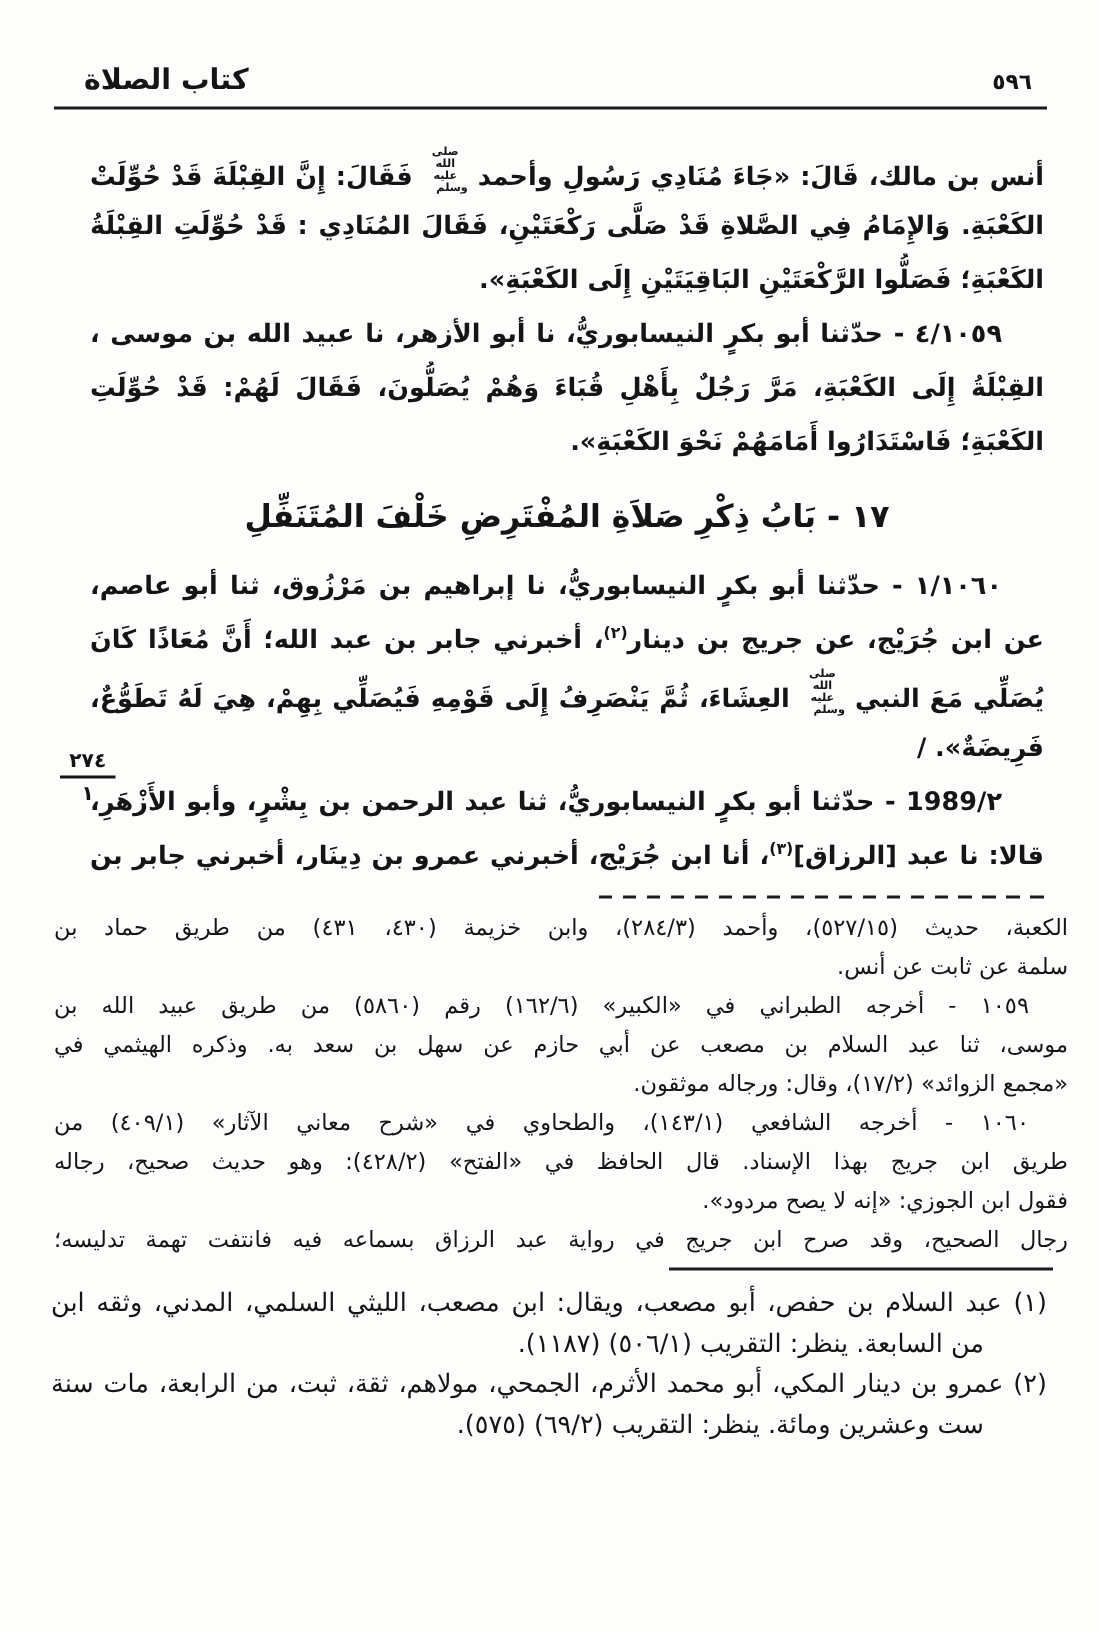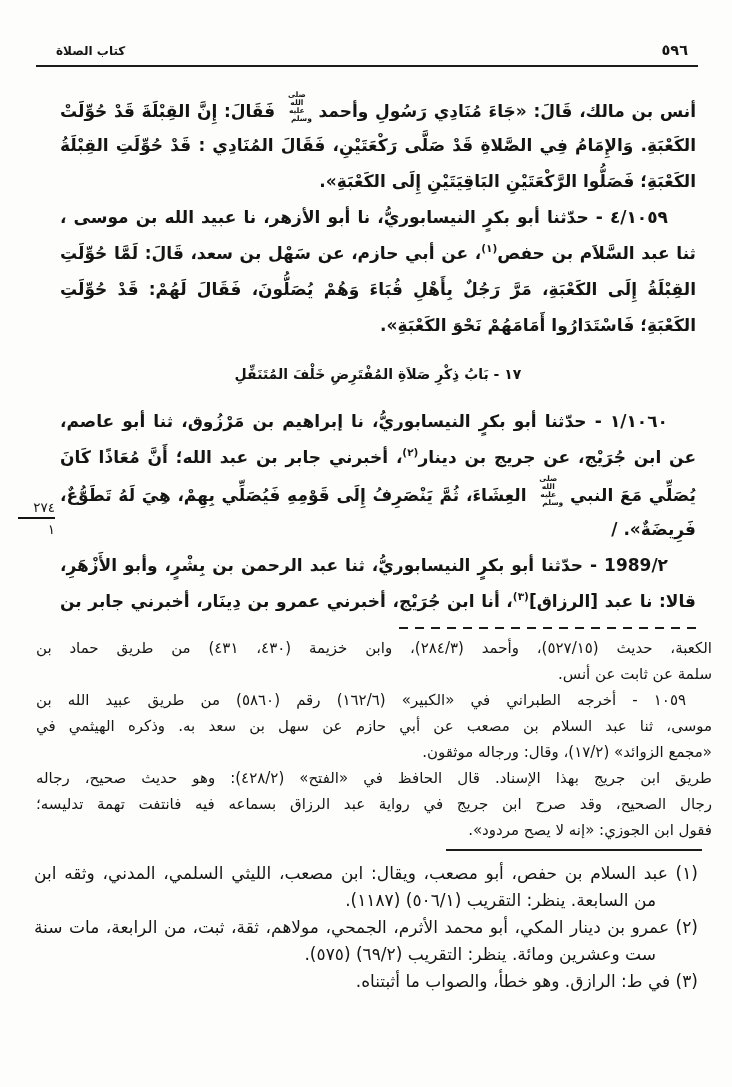--- a/index.html
+++ b/index.html
@@ -5,68 +5,67 @@
   html,body{margin:0;padding:0;background:#ffffff;}
   .page{
     position:relative;width:732px;height:1087px;overflow:hidden;
     background:#fdfdfb;color:#151515;direction:rtl;
     font-family:"DejaVu Sans",sans-serif;
   }
   
   .hdr{display:flex;justify-content:space-between;align-items:baseline;
        padding:42px 44px 0 56px;font-weight:bold;}
   .pageno{font-size:14.5px;letter-spacing:1px;}
-  .booktitle{font-size:12px;}
+  .booktitle{font-size:19px;}
   .hdr-rule{border-top:2px solid #1c1c1c;margin:7px 34px 0 36px;}
   
   .matn{margin:24px 36px 0 60px;}
   .ml{font-size:17px;font-weight:bold;line-height:36px;max-height:36px;overflow:hidden;}
   .j{text-align:justify;text-align-last:justify;}
   .r{text-align:right;text-align-last:right;}
   .ind{text-indent:28px;}
   .ind2{text-indent:26px;}
-  .bab{text-align:center;font-size:14px;font-weight:bold;line-height:40px;margin:11px 0 9px;}
+  .bab{text-align:center;font-size:21px;font-weight:bold;line-height:40px;margin:11px 0 9px;}
   .fnref{font-size:10.5px;font-weight:bold;vertical-align:7px;line-height:0;}
   .saw{display:inline-block;width:30px;font-size:7.5px;line-height:8px;
        text-align:center;vertical-align:-4px;font-weight:bold;}
   
   .dash{height:2px;width:300px;margin:8px 36px 0 auto;
         background:repeating-linear-gradient(to left,#1c1c1c 0 9px,transparent 9px 16px);}
   
   .tk{margin:6px 20px 0 36px;}
   .tl{font-size:15px;line-height:26px;max-height:26px;overflow:hidden;}
   
   .fn-rule{border-top:2px solid #1c1c1c;width:256px;margin:6px 30px 0 auto;}
   .fns{margin:9px 34px 0 34px;}
   .fl{font-size:17px;line-height:27px;max-height:27px;overflow:hidden;}
   .cont{padding-right:42px;}
   
-  .margin-note{position:absolute;left:18px;top:499px;width:37px;
-               font-weight:normal;}
+  .margin-note{position:absolute;left:40px;top:499px;width:37px;
+               text-align:center;font-weight:bold;}
   .mn-top{font-size:13.5px;line-height:17px;border-bottom:2px solid #151515;padding-bottom:1px;}
   .mn-bot{font-size:13.5px;line-height:17px;padding-top:2px;}
 </style>
 </head>
 <body>
 
 <div class="page">
 
   <div class="hdr">
     <span class="pageno">٥٩٦</span>
     <span class="booktitle">كتاب الصلاة</span>
   </div>
   <div class="hdr-rule"></div>
 
   <div class="matn">
     <div class="ml j"><span>أنس بن مالك، قَالَ: «جَاءَ مُنَادِي رَسُولِ وأحمد </span><span class="saw">صلى الله عليه وسلم</span><span> فَقَالَ: إِنَّ القِبْلَةَ قَدْ حُوِّلَتْ إِلَى</span></div>
     <div class="ml j">الكَعْبَةِ. وَالإِمَامُ فِي الصَّلاةِ قَدْ صَلَّى رَكْعَتَيْنِ، فَقَالَ المُنَادِي : قَدْ حُوِّلَتِ القِبْلَةُ إِلَى</div>
     <div class="ml r">الكَعْبَةِ؛ فَصَلُّوا الرَّكْعَتَيْنِ البَاقِيَتَيْنِ إِلَى الكَعْبَةِ».</div>
 
     <div class="ml j ind">٤/١٠٥٩ - حدّثنا أبو بكرٍ النيسابوريُّ، نا أبو الأزهر، نا عبيد الله بن موسى ،</div>
-    <div class="ml j"><span>ثنا عبد السَّلاَم بن حفص</span><sup class="fnref">(١)</sup><span>، عن أبي حازم، عن سَهْل بن سعد، قَالَ: لَمَّا حُوِّلَتِ</span></div>
     <div class="ml j">القِبْلَةُ إِلَى الكَعْبَةِ، مَرَّ رَجُلٌ بِأَهْلِ قُبَاءَ وَهُمْ يُصَلُّونَ، فَقَالَ لَهُمْ: قَدْ حُوِّلَتِ القِبْلَةُ إِلَى</div>
     <div class="ml r">الكَعْبَةِ؛ فَاسْتَدَارُوا أَمَامَهُمْ نَحْوَ الكَعْبَةِ».</div>
 
     <div class="bab">١٧ - بَابُ ذِكْرِ صَلاَةِ المُفْتَرِضِ خَلْفَ المُتَنَفِّلِ</div>
 
     <div class="ml j ind">١/١٠٦٠ - حدّثنا أبو بكرٍ النيسابوريُّ، نا إبراهيم بن مَرْزُوق، ثنا أبو عاصم،</div>
     <div class="ml j"><span>عن ابن جُرَيْج، عن جريج بن دينار</span><sup class="fnref">(٢)</sup><span>، أخبرني جابر بن عبد الله؛ أَنَّ مُعَاذًا كَانَ</span></div>
     <div class="ml j"><span>يُصَلِّي مَعَ النبي </span><span class="saw">صلى الله عليه وسلم</span><span> العِشَاءَ، ثُمَّ يَنْصَرِفُ إِلَى قَوْمِهِ فَيُصَلِّي بِهِمْ، هِيَ لَهُ تَطَوُّعٌ، وَلَهُمْ</span></div>
     <div class="ml r">فَرِيضَةٌ». /</div>
 
@@ -75,33 +74,33 @@
   </div>
 
   <div class="dash"></div>
 
   <div class="tk">
     <div class="tl j">الكعبة، حديث (١٥‏/‏٥٢٧)، وأحمد (٣‏/‏٢٨٤)، وابن خزيمة (٤٣٠، ٤٣١) من طريق حماد بن</div>
     <div class="tl r">سلمة عن ثابت عن أنس.</div>
     <div class="tl j ind2">١٠٥٩ - أخرجه الطبراني في «الكبير» (٦‏/‏١٦٢) رقم (٥٨٦٠) من طريق عبيد الله بن</div>
     <div class="tl j">موسى، ثنا عبد السلام بن مصعب عن أبي حازم عن سهل بن سعد به. وذكره الهيثمي في</div>
     <div class="tl r">«مجمع الزوائد» (٢‏/‏١٧)، وقال: ورجاله موثقون.</div>
+    <div class="tl j ind2">١٠٦٠ - أخرجه الشافعي (١‏/‏١٤٣)، والطحاوي في «شرح معاني الآثار» (١‏/‏٤٠٩) من</div>
     <div class="tl j">طريق ابن جريج بهذا الإسناد. قال الحافظ في «الفتح» (٢‏/‏٤٢٨): وهو حديث صحيح، رجاله</div>
+    <div class="tl r">فقول ابن الجوزي: «إنه لا يصح مردود».</div>
     <div class="tl j">رجال الصحيح، وقد صرح ابن جريج في رواية عبد الرزاق بسماعه فيه فانتفت تهمة تدليسه؛</div>
-    <div class="tl r">فقول ابن الجوزي: «إنه لا يصح مردود».</div>
   </div>
 
   <div class="fn-rule"></div>
 
   <div class="fns">
     <div class="fl j">(١) عبد السلام بن حفص، أبو مصعب، ويقال: ابن مصعب، الليثي السلمي، المدني، وثقه ابن معين،</div>
     <div class="fl r cont">من السابعة. ينظر: التقريب (١‏/‏٥٠٦) (١١٨٧).</div>
     <div class="fl j">(٢) عمرو بن دينار المكي، أبو محمد الأثرم، الجمحي، مولاهم، ثقة، ثبت، من الرابعة، مات سنة</div>
     <div class="fl r cont">ست وعشرين ومائة. ينظر: التقريب (٢‏/‏٦٩) (٥٧٥).</div>
-    <div class="fl r">(٣) في ط: الرازق. وهو خطأ، والصواب ما أثبتناه.</div>
   </div>
 
   <div class="margin-note">
     <div class="mn-top">٢٧٤</div>
     <div class="mn-bot">١</div>
   </div>
 
 </div>
 
 </body></html>

